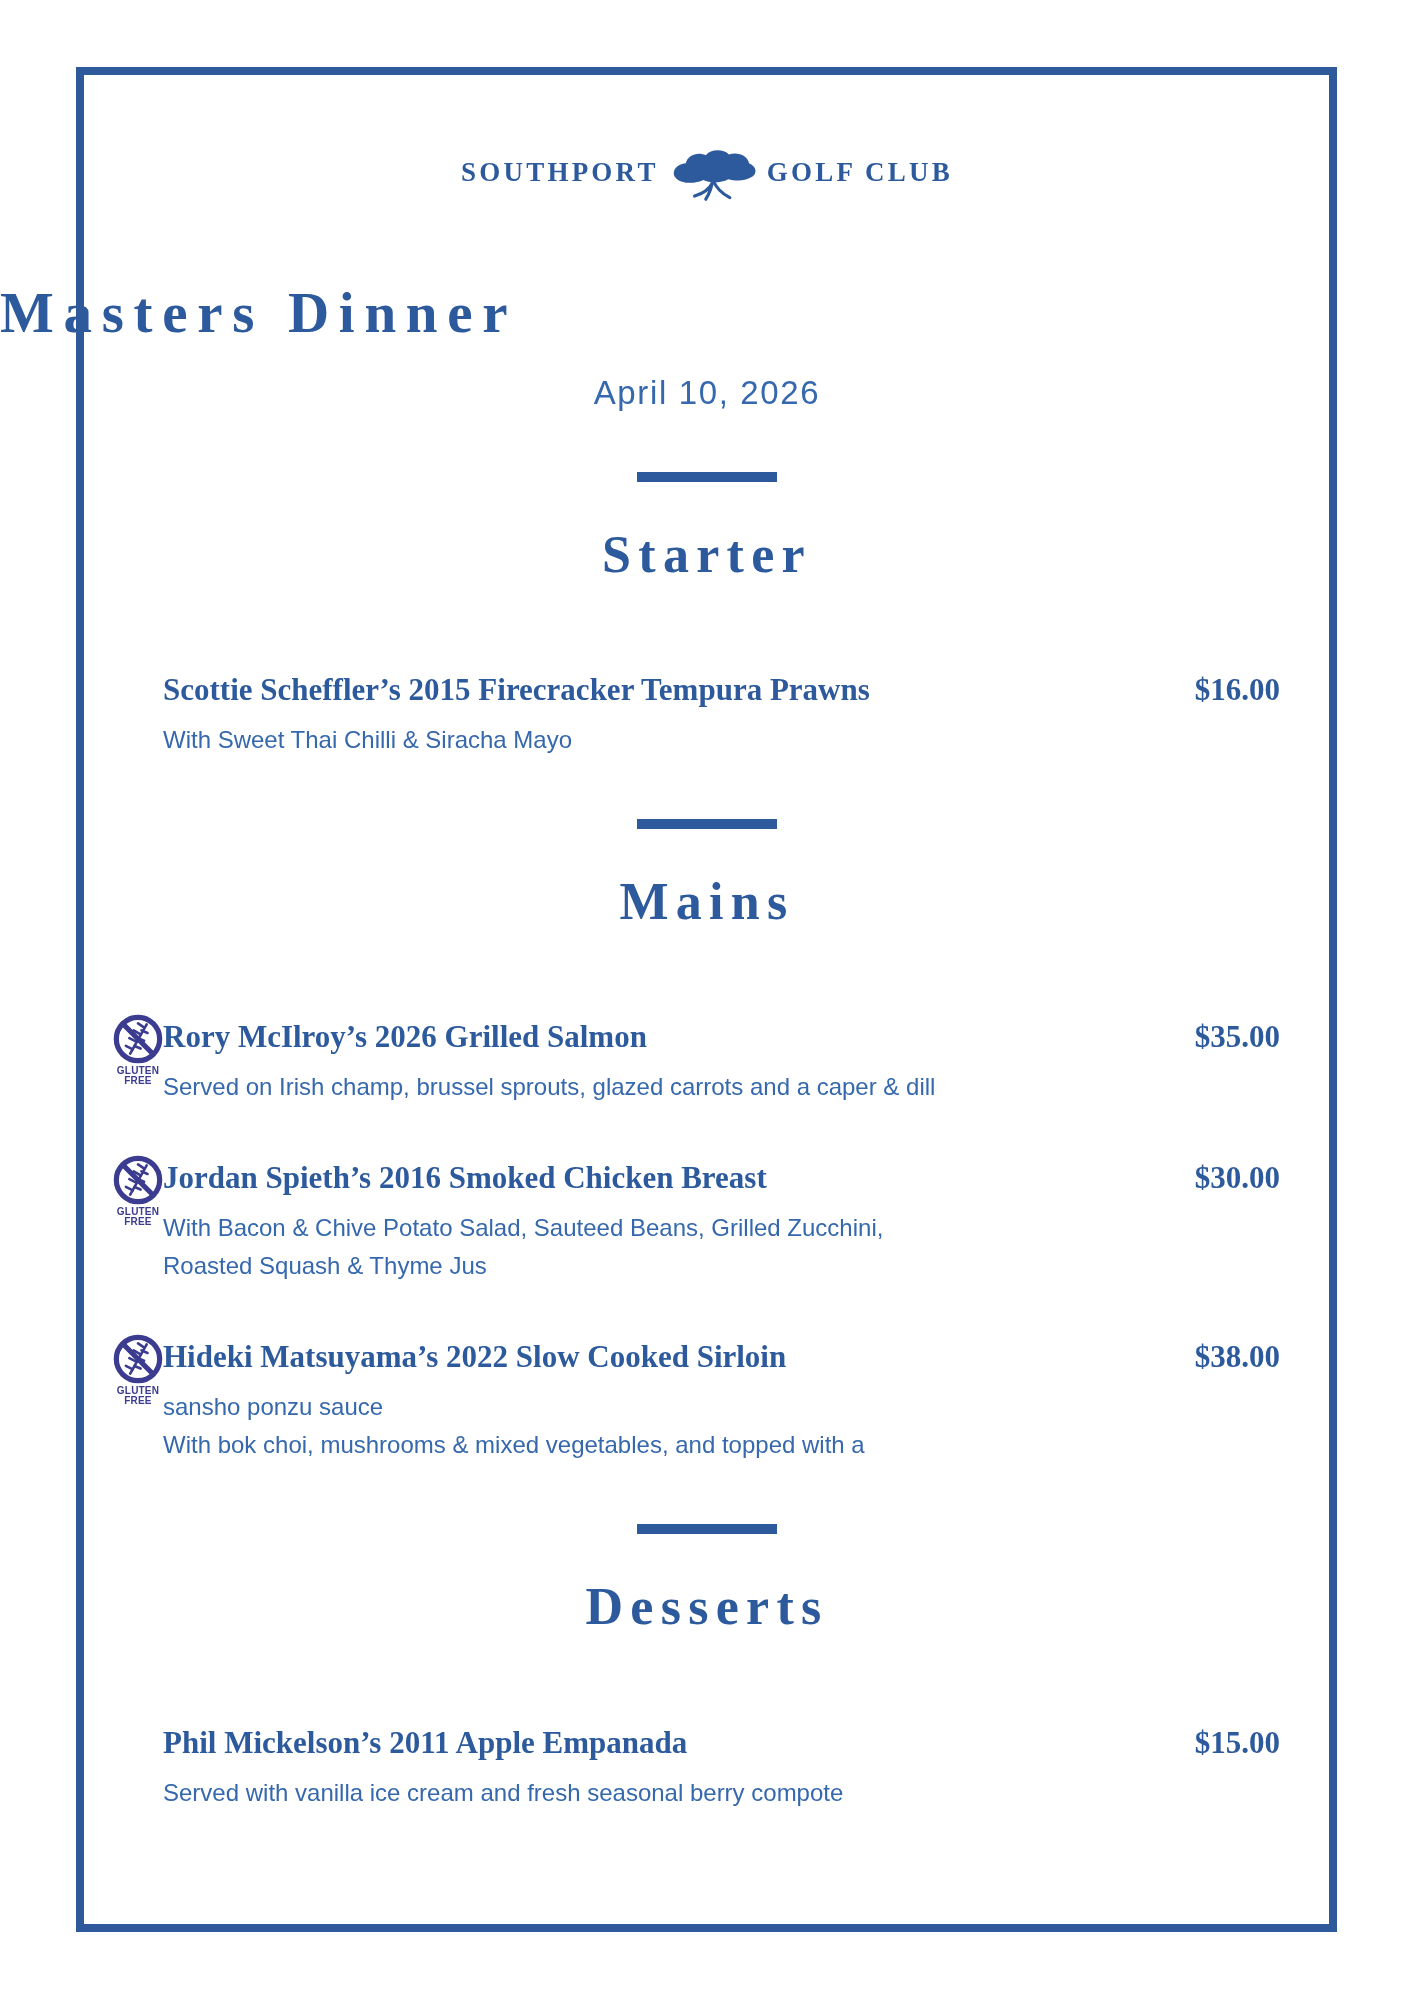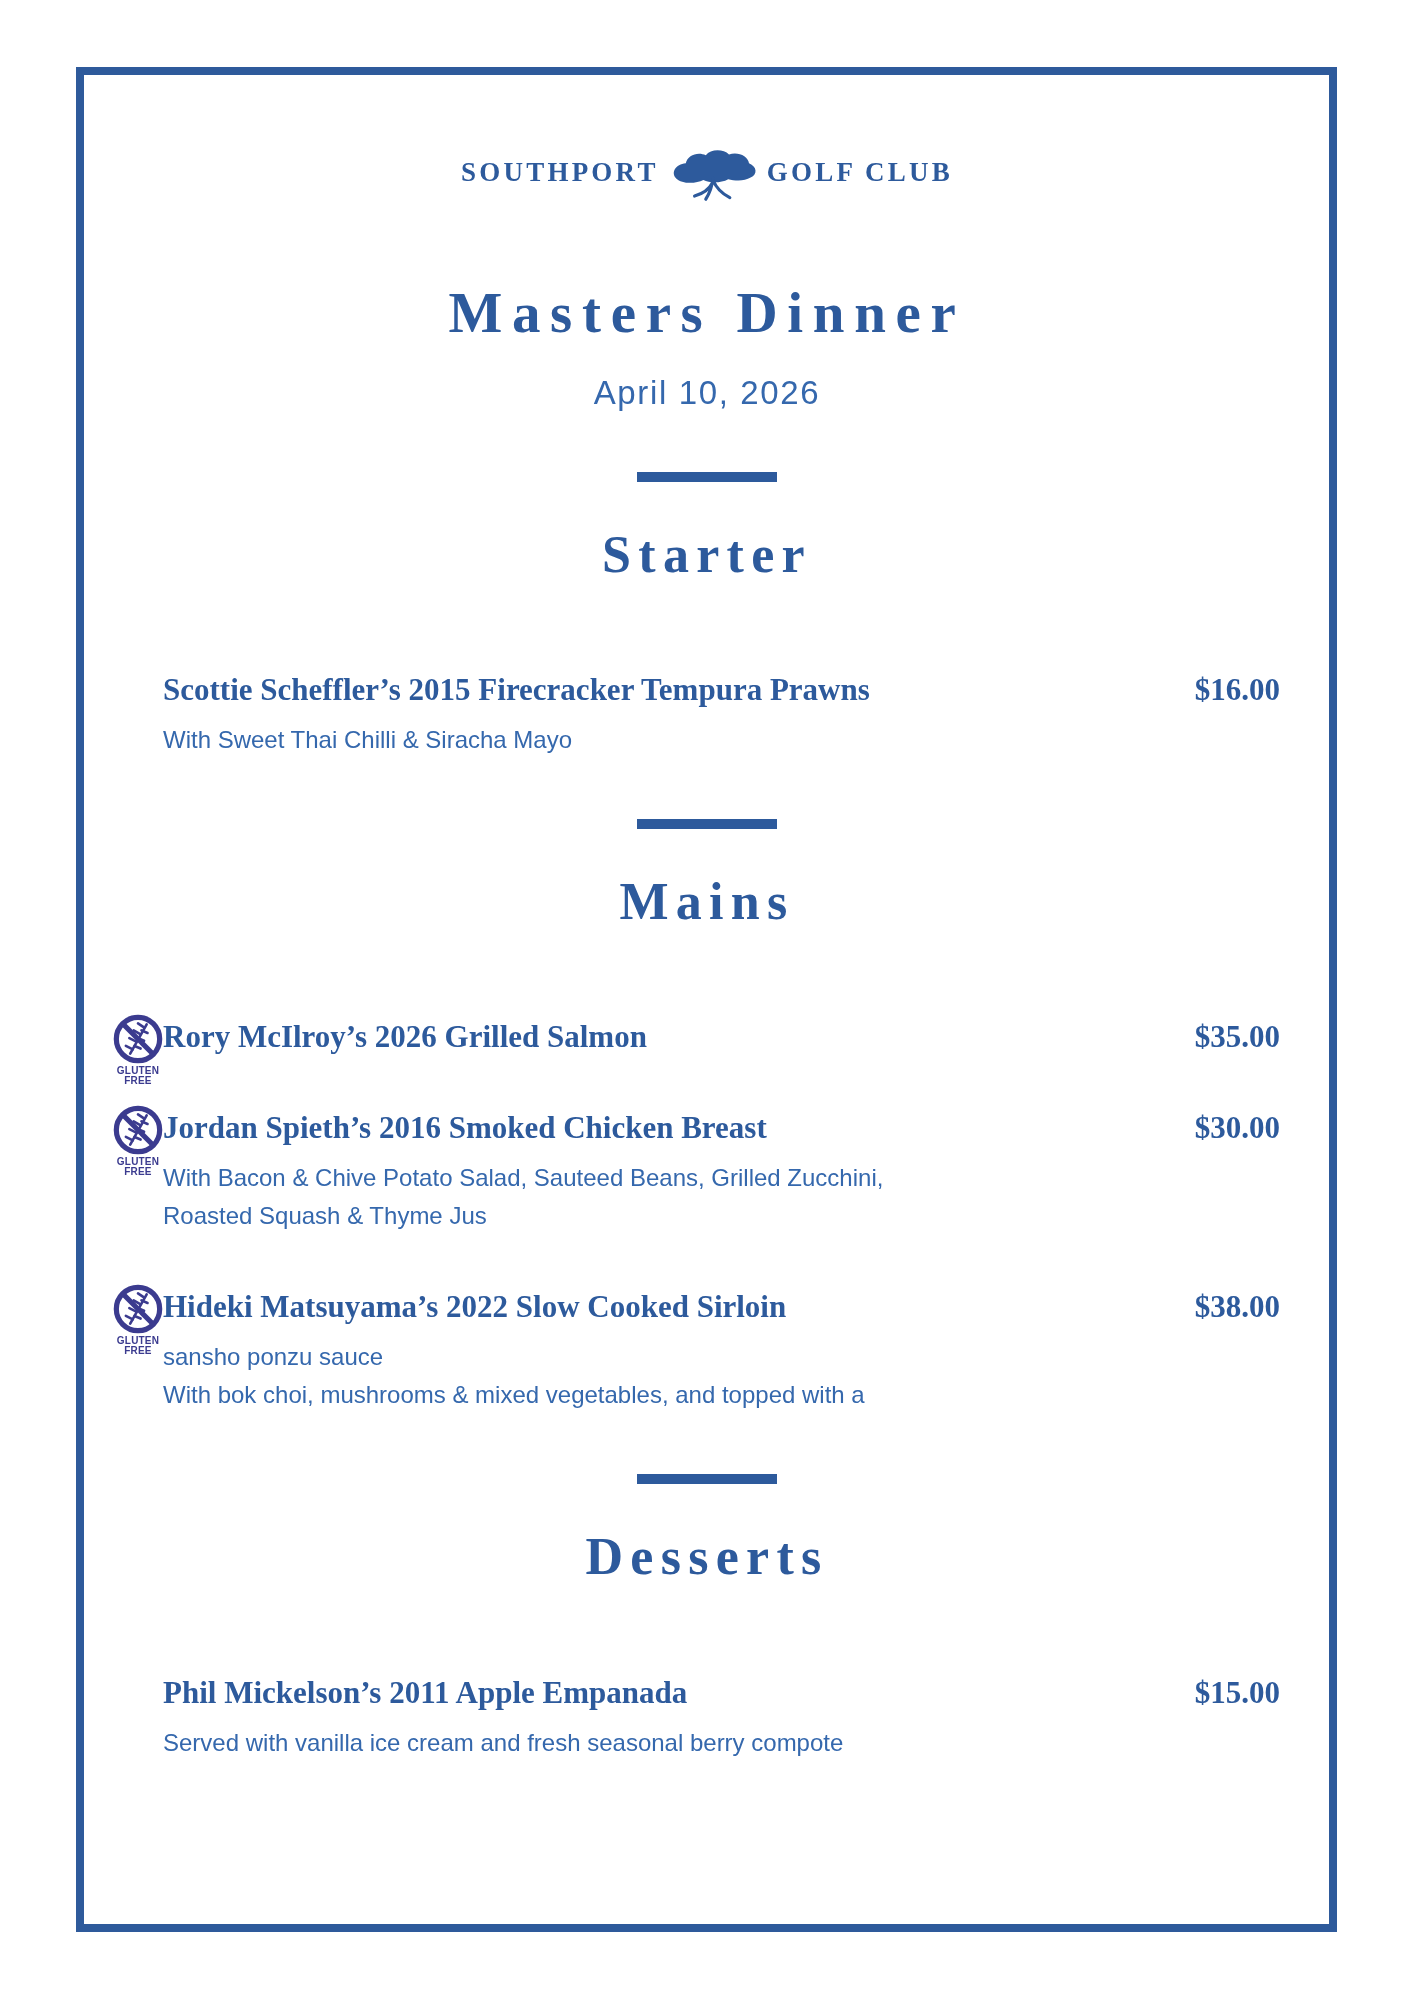--- a/index.html
+++ b/index.html
@@ -20,21 +20,21 @@
   .club-header{
     margin-top:148px;display:flex;align-items:center;justify-content:center;
     gap:4px;color:var(--primary);
   }
   .club-name{
     font-family:"Liberation Serif",serif;font-weight:700;font-size:27px;
     letter-spacing:0.12em;
   }
   .tree{width:96px;height:54px;display:inline-block;margin:0 2px -6px 2px;}
   .menu-title{
-    margin:84px 0 0;text-align:center;color:var(--primary);
+    margin:84px 0 0;color:var(--primary);
     font-family:"Liberation Serif",serif;font-weight:700;font-size:57px;
     letter-spacing:0.17em;line-height:1.15;
   }
   .menu-date{
     margin-top:28px;text-align:center;color:var(--desc);
     font-size:33px;letter-spacing:0.05em;
   }
   .divider{
     width:140px;height:10px;background:var(--primary);margin:60px auto 0;
   }
@@ -120,20 +120,21 @@
       <div class="gf-text">
         <span>GLUTEN</span>
         <span>FREE</span>
       </div>
     </div>
     <div class="item-head">
       <h3 class="item-name">Rory McIlroy’s 2026 Grilled Salmon</h3>
       <div class="item-price">$35.00</div>
     </div>
     <div class="item-desc">
+              <div class="desc-line">Served on Irish champ, brussel sprouts, glazed carrots and a caper &amp; dill</div>
             </div>
   </article>
 
   <article class="menu-item">
     <div class="gf-badge">
       <svg class="gf-icon" viewBox="0 0 60 60" xmlns="http://www.w3.org/2000/svg">
         <g stroke="var(--badge)" stroke-linecap="round" fill="none">
           <path stroke-width="3" d="M21,47 L40,13"></path>
           <path stroke-width="3" d="M24,42 L16,38 M26,38 L33,41 M28,33 L20,29 M30,29 L37,32 M32,24 L25,20 M34,20 L41,23 M36,16 L30,12"></path>
         </g>

